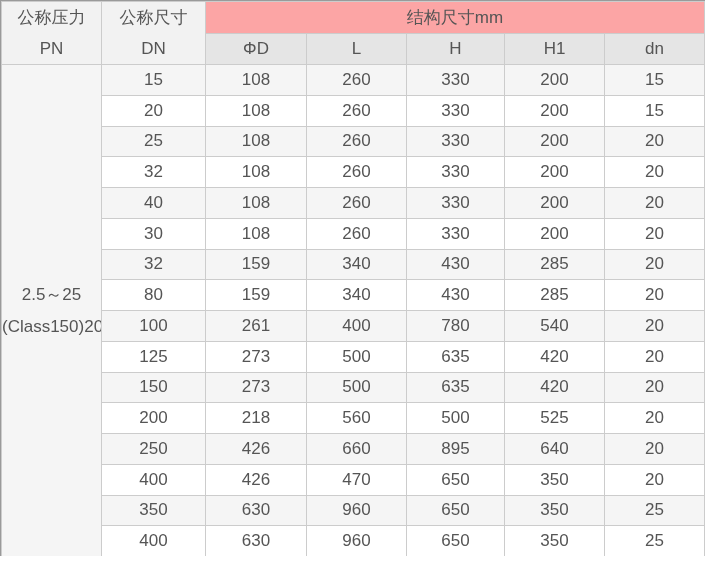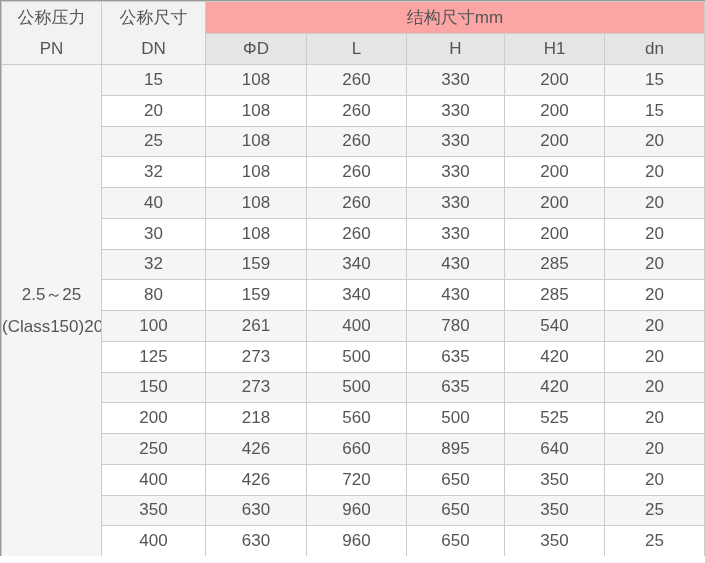--- a/index.html
+++ b/index.html
@@ -193,21 +193,21 @@
         <td>250</td>
         <td>426</td>
         <td>660</td>
         <td>895</td>
         <td>640</td>
         <td>20</td>
       </tr>
       <tr class="data-row">
         <td>400</td>
         <td>426</td>
-        <td>720</td>
+        <td>470</td>
         <td>650</td>
         <td>350</td>
         <td>20</td>
       </tr>
       <tr class="data-row alt">
         <td>350</td>
         <td>630</td>
         <td>960</td>
         <td>650</td>
         <td>350</td>

